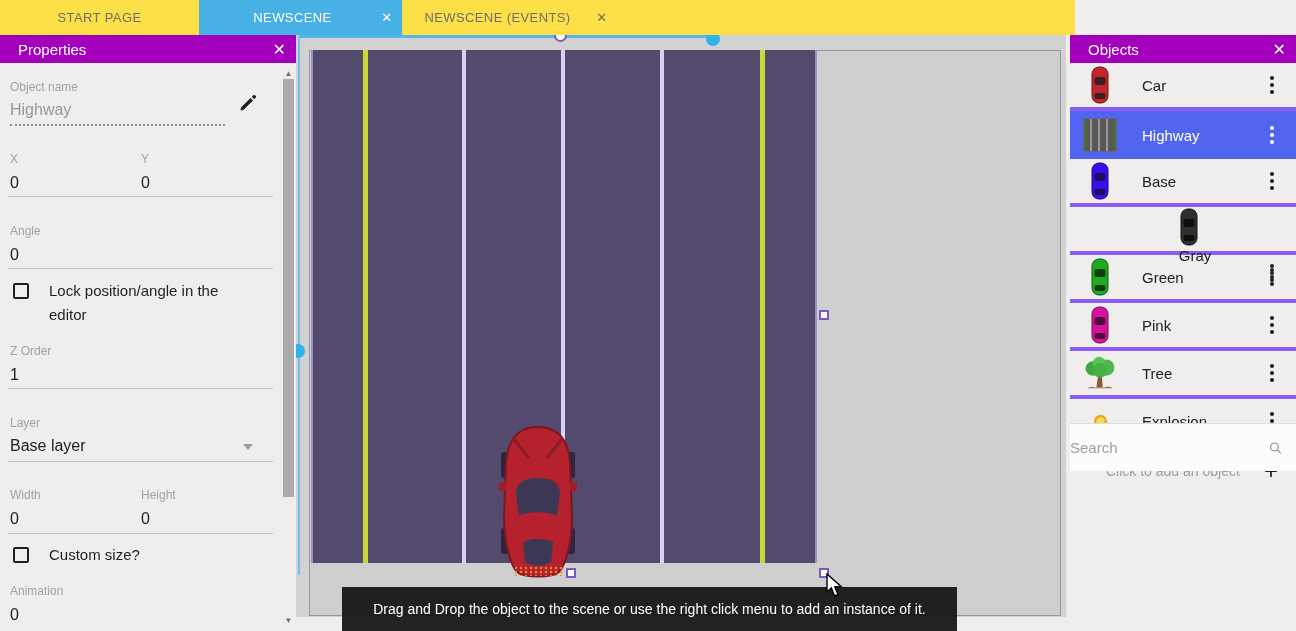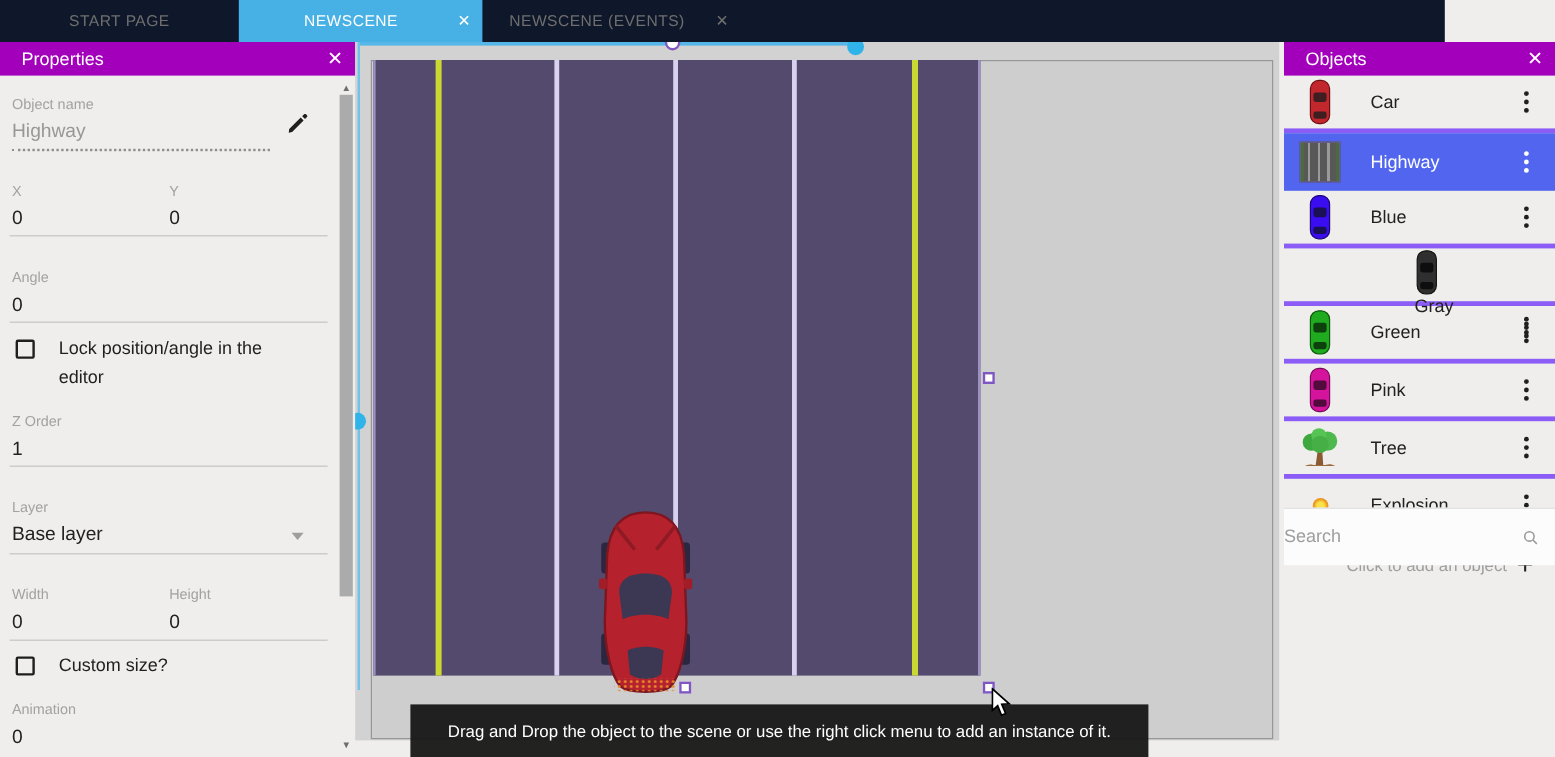--- a/index.html
+++ b/index.html
@@ -1,20 +1,20 @@
 <!DOCTYPE html>
 <html><head>
 <meta charset="utf-8">
 <style>
   * { margin:0; padding:0; box-sizing:border-box; }
   html,body { width:1296px; height:631px; overflow:hidden;
     font-family:"Liberation Sans", sans-serif; background:#f0eeec; }
 
   
-  .tabbar { position:absolute; left:0; top:0; width:1204px; height:35px; background:#0f172a; }
+  .tabbar { position:absolute; left:0; top:0; width:1075px; height:35px; background:#fde047; }
   .tab { position:absolute; top:0; height:35px; display:flex; align-items:center; justify-content:center;
          font-size:13px; letter-spacing:.4px; color:#6f6f6f; cursor:default; }
   .tab .tab-label { flex:1; text-align:center; }
   .tab .tab-close { width:30px; text-align:center; font-size:13px; color:#6f6f6f; }
   .tab.active { background:#47b0e4; color:#fff; }
   .tab.active .tab-close { color:#fff; }
   .tab1 { left:0; width:199px; }
   .tab2 { left:199px; width:203px; padding-left:14px; }
   .tab3 { left:402px; width:215px; padding-left:6px; }
 
@@ -72,21 +72,21 @@
   .menu-dots i { width:4px; height:4px; border-radius:50%; background:#1f1f1f; }
   .obj-row.selected .menu-dots i { background:#fff; }
   .hw-thumb { width:34px; height:34px; background:#4a4a4a;
     background-image:linear-gradient(90deg,#4a6b3a 0 3px, transparent 3px),
       linear-gradient(270deg,#4a6b3a 0 3px, transparent 3px),
       repeating-linear-gradient(90deg, #585858 0 6px, #9a9a9a 6px 8px);
     border:1px solid #6b5f93; }
   .explosion-thumb { width:13px; height:13px; border-radius:50%;
     background:radial-gradient(circle at 50% 50%, #f8e24a 0 32%, #ef9a1e 60%, #d0681a 100%); }
   .add-row { position:absolute; left:0; top:412px; width:226px; height:48px; display:flex; align-items:center; }
-  .add-label { margin-left:52px; font-size:14px; color:#9e9e9e; }
+  .add-label { margin-left:36px; font-size:14px; color:#9e9e9e; }
   .add-plus { margin-left:auto; margin-right:18px; font-size:24px; font-weight:300; color:#222; cursor:pointer; }
   .search-bar { position:absolute; left:0; bottom:0; width:226px; height:48px; background:#fcfcfc;
     border-top:1px solid #ddd; display:flex; align-items:center; }
   .search-input { border:none; outline:none; background:transparent; flex:1;
     font-size:15px; color:#333; font-family:"Liberation Sans", sans-serif; }
   .search-input::placeholder { color:#9e9e9e; }
   .search-icon { margin-right:14px; }
 </style>
 </head>
 <body>
@@ -244,21 +244,21 @@
   </div>
 
   <div class="obj-row" style="top:124px;">
     <span class="obj-icon">
       <svg width="20" height="40" viewBox="0 0 20 40">
           <rect x="2" y="2" width="16" height="36" rx="7" fill="#3a0cf0" stroke="#1d0675"></rect>
           <rect x="4.5" y="12" width="11" height="8" rx="2" fill="#14123a" opacity=".85"></rect>
           <rect x="4.5" y="28" width="11" height="6" rx="2" fill="#14123a" opacity=".85"></rect>
         </svg>
     </span>
-    <span class="obj-label">Blue</span>
+    <span class="obj-label">Base</span>
     <span class="menu-dots">
         <i></i>
         <i></i>
         <i></i>
       </span>
   </div>
 
   <div class="obj-row" style="top:172px;flex-direction:column;">
     <span class="obj-icon">
       <svg width="20" height="40" viewBox="0 0 20 40">

